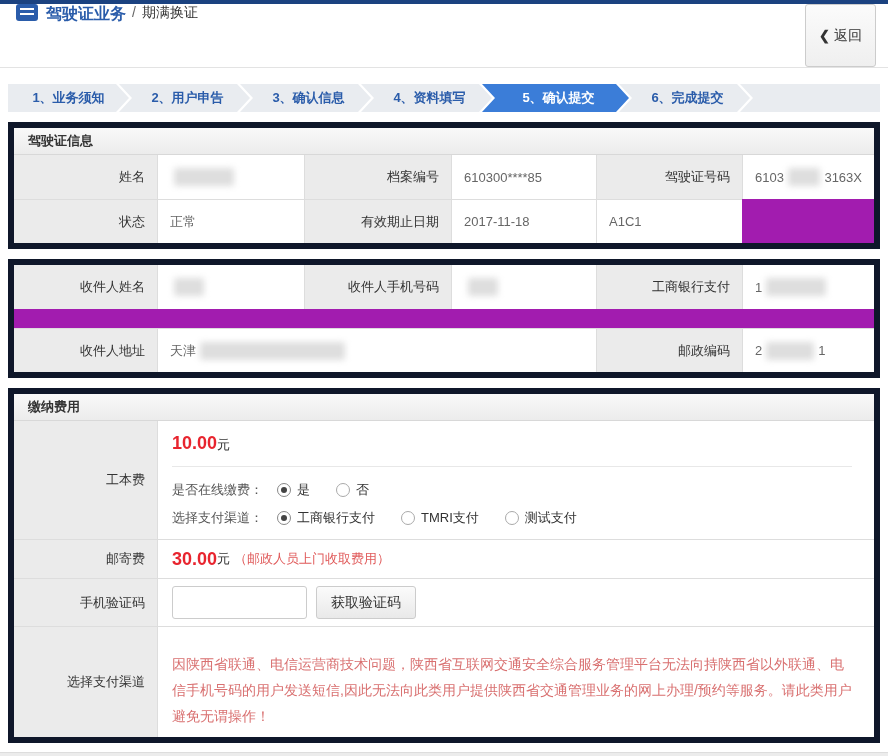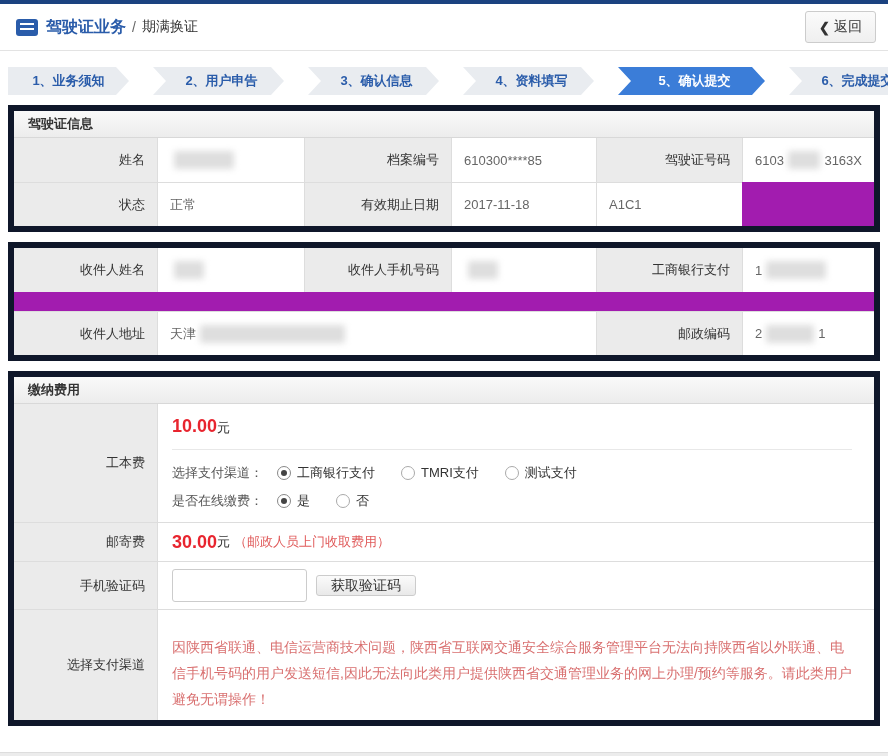--- a/index.html
+++ b/index.html
@@ -5,21 +5,21 @@
   * { margin:0; padding:0; box-sizing:border-box; }
   html,body { width:888px; }
   body {
     font-family:"Liberation Sans","DejaVu Sans",sans-serif;
     font-size:13px; color:#333; background:#fff;
     width:888px; height:756px; position:relative; overflow:hidden;
   }
   
   .topbar { height:4px; background:#1b4280; }
   .header {
-    height:47px; display:flex; align-items:center;
+    height:64px; display:flex; 
     padding:0 12px 0 16px; border-bottom:1px solid #e3e3e3; background:#fff;
   }
   .hicon {
     width:22px; height:17px; background:#2a5caa; border-radius:3px;
     display:inline-block; margin-right:8px; position:relative; flex:none;
   }
   .hicon::after {
     content:""; position:absolute; left:4px; right:4px; top:4px; height:9px;
     background:repeating-linear-gradient(#fff 0 2px, transparent 2px 5px);
   }
@@ -27,21 +27,21 @@
   .hsep { color:#666; font-size:14px; margin:0 6px; font-weight:normal; }
   .hsub { font-size:14px; color:#333; }
   .spacer { flex:1; }
   .back-btn {
     font-size:14px; color:#333; background:linear-gradient(#fbfbfb,#efefef);
     border:1px solid #ccc; border-radius:3px; padding:6px 13px; cursor:pointer;
     display:inline-flex; align-items:center; gap:4px;
   }
   .back-chev { font-weight:bold; font-size:13px; }
   
-  .steps { display:flex; margin:16px 8px 0; height:28px; background:#fff;gap:34px; }
+  .steps { display:flex; margin:16px 8px 0; height:28px; background:#fff; }
   .step {
     width:131px; flex:none; background:#e9ecf0; color:#2a5caa; font-weight:bold;
     line-height:28px; text-align:center; font-size:13px;
     clip-path:polygon(0 0, calc(100% - 13px) 0, 100% 50%, calc(100% - 13px) 100%, 0 100%, 13px 50%);
     margin-left:-10px; padding-left:6px; cursor:pointer;
   }
   .step:first-child {
     margin-left:0; padding-left:0; width:121px;
     clip-path:polygon(0 0, calc(100% - 13px) 0, 100% 50%, calc(100% - 13px) 100%, 0 100%);
   }
@@ -95,21 +95,21 @@
   .radio.checked::after {
     content:""; position:absolute; left:3px; top:3px; width:6px; height:6px;
     border-radius:50%; background:#444;
   }
   .code-row-val { display:flex; align-items:center; padding:7px 14px; }
   .code-input {
     width:135px; height:33px; border:1px solid #ccc; border-radius:3px;
     padding:0 8px; font-size:14px; font-family:inherit; color:#333; outline:none;
   }
   .code-btn {
-    margin-left:9px; height:21px; padding:0 14px; font-size:14px; color:#333;
+    margin-left:9px; height:33px; padding:0 14px; font-size:14px; color:#333;
     background:linear-gradient(#fbfbfb,#e9e9e9); border:1px solid #ccc; border-radius:3px;
     cursor:pointer; font-family:inherit;
   }
   .notice { color:#d97070; font-size:14px; line-height:26px; white-space:normal; padding:24px 20px 8px 14px; }
   
   .footer { display:flex; justify-content:flex-end; padding:34px 65px 0 0; gap:12px; }
   .btn-primary {
     background:#3f80d9; color:#fff; border:none; border-radius:3px;
     font-size:14px; font-weight:bold; padding:8px 15px; cursor:pointer; font-family:inherit;
   }
@@ -202,43 +202,43 @@
   <div class="section-header">缴纳费用</div>
 
   <div class="grid g2 prow">
     <div class="pay-lbl">工本费</div>
     <div class="pay-val">
       <div>
         <span class="amount">10.00</span><span class="unit">元</span>
       </div>
       <div class="divider"></div>
       <div class="radio-line">
+        <span class="rq">是否在线缴费：</span>
+        <span class="radio-opt">
+          <span class="radio checked"></span>
+          <span>是</span>
+        </span>
+        <span class="radio-opt">
+          <span class="radio"></span>
+          <span>否</span>
+        </span>
+      </div>
+      <div class="radio-line">
         <span class="rq">选择支付渠道：</span>
         <span class="radio-opt">
           <span class="radio checked"></span>
           <span>工商银行支付</span>
         </span>
         <span class="radio-opt">
           <span class="radio"></span>
           <span>TMRI支付</span>
         </span>
         <span class="radio-opt">
           <span class="radio"></span>
           <span>测试支付</span>
-        </span>
-      </div>
-      <div class="radio-line">
-        <span class="rq">是否在线缴费：</span>
-        <span class="radio-opt">
-          <span class="radio checked"></span>
-          <span>是</span>
-        </span>
-        <span class="radio-opt">
-          <span class="radio"></span>
-          <span>否</span>
         </span>
       </div>
     </div>
   </div>
 
   <div class="grid g2 prow">
     <div class="pay-lbl">邮寄费</div>
     <div class="pay-val" style="display:flex;align-items:center;padding-top:0;padding-bottom:0;min-height:39px;">
       <span class="amount">30.00</span>
         <span class="unit">元</span>

